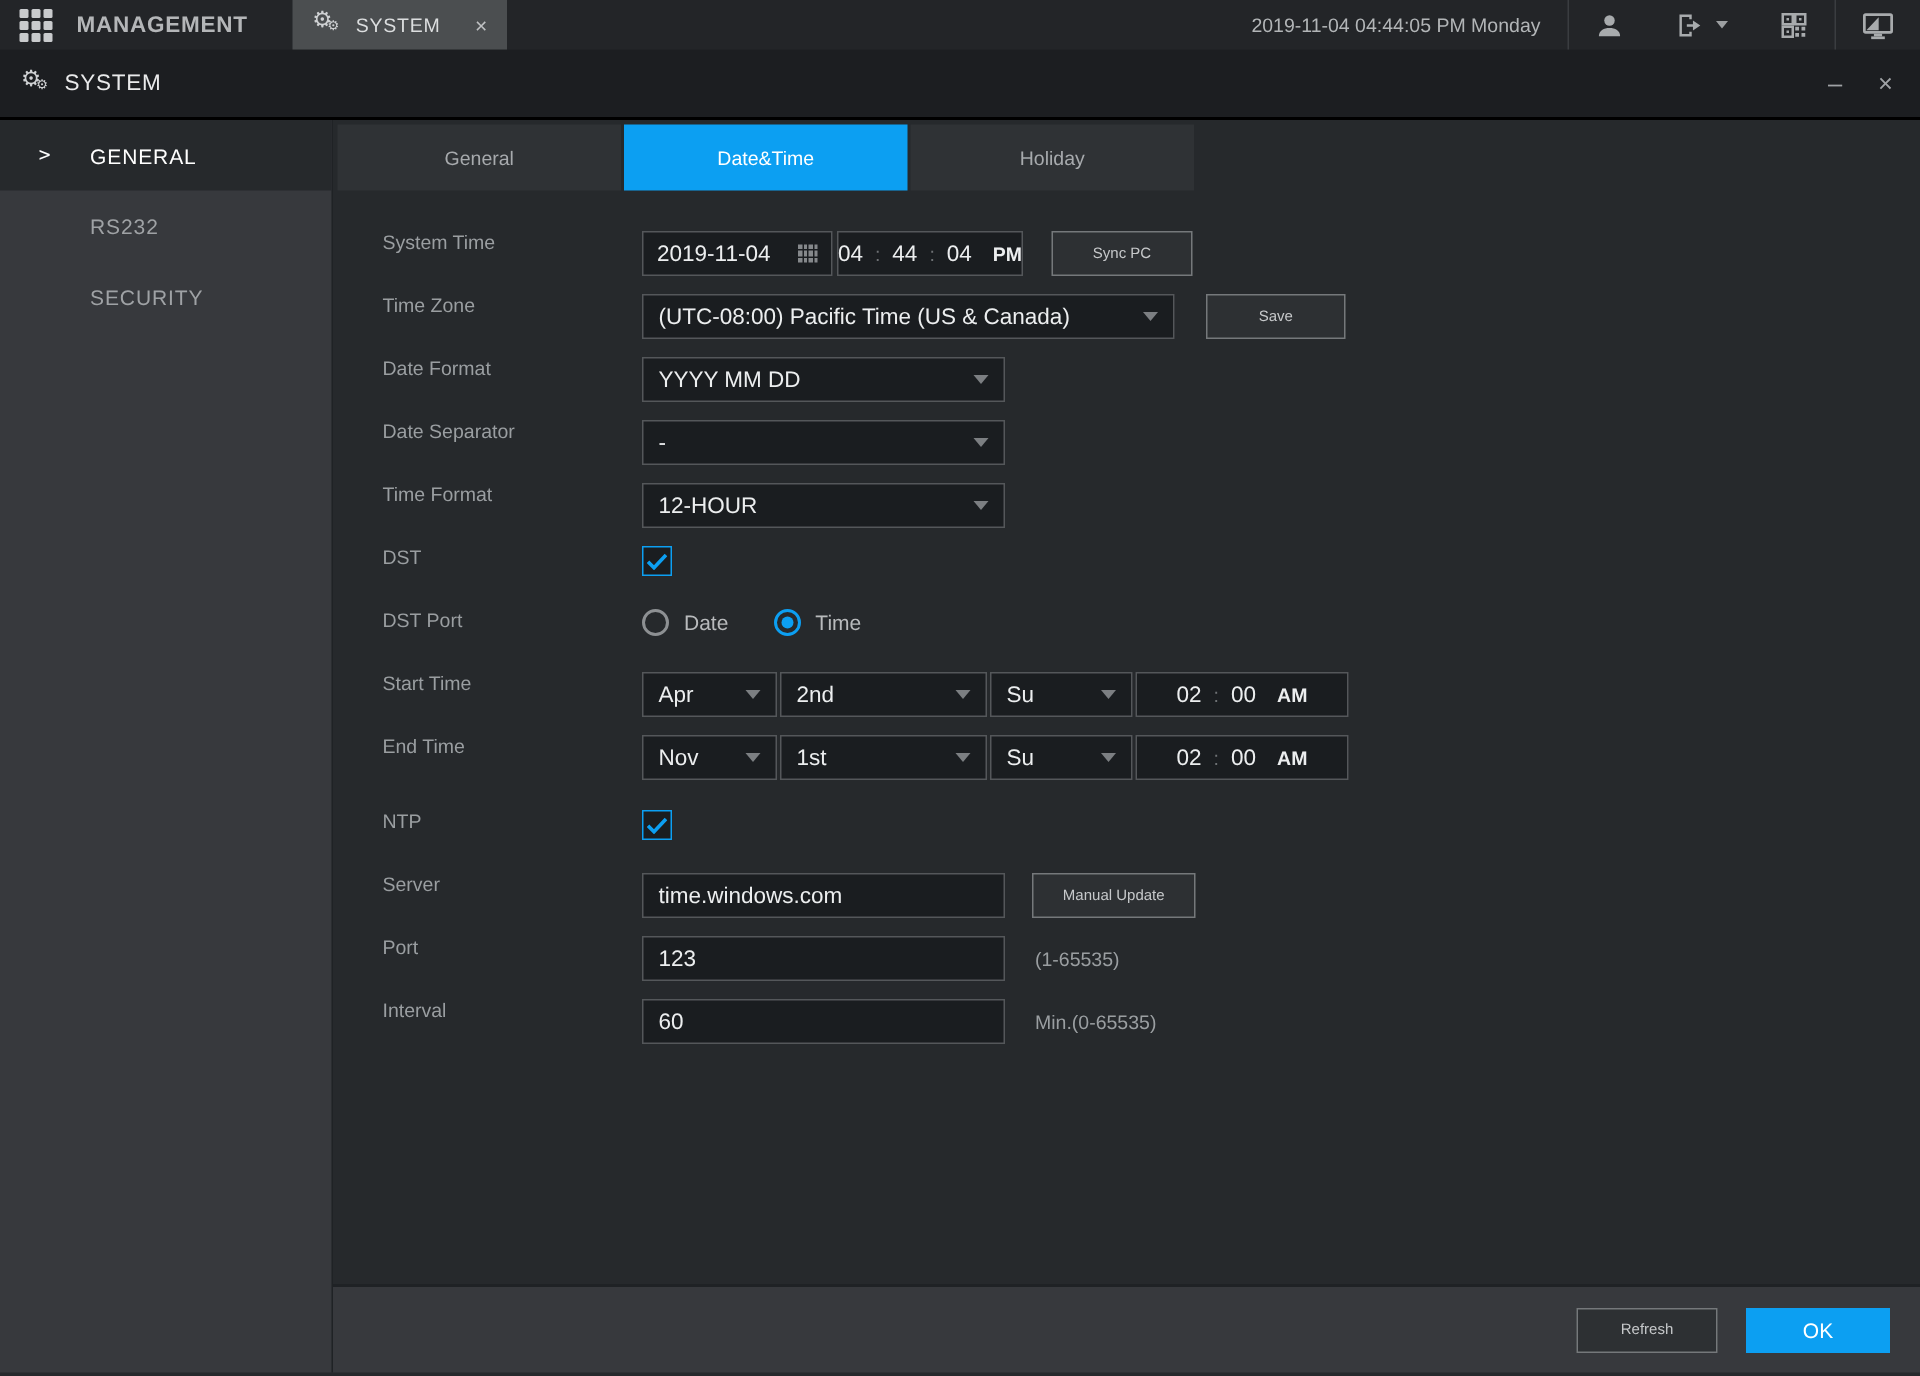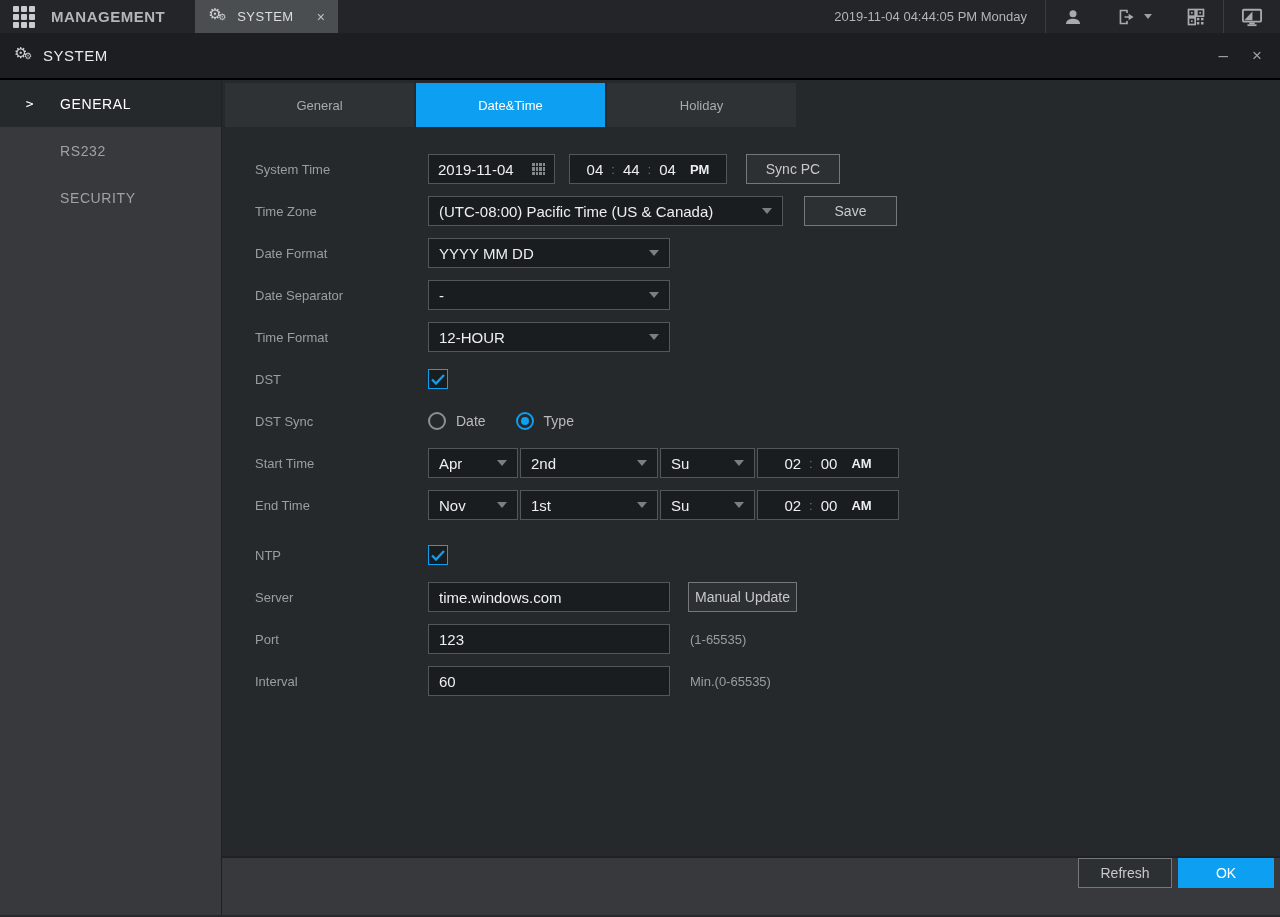--- a/index.html
+++ b/index.html
@@ -56,41 +56,41 @@
   .side-item .arrow{width:60px;text-align:center;font-size:13px;color:#fff;visibility:hidden;font-family:"DejaVu Sans Mono",monospace}
   .side-item.active{background:var(--content-bg);color:#fff}
   .side-item.active .arrow{visibility:visible}
 
   .content{flex:1;display:flex;flex-direction:column;background:var(--content-bg)}
   .tabbar{display:flex;gap:2px;margin-top:3px;padding-left:3px}
   .ptab{width:189px;height:44px;background:var(--panel-tab-bg);color:#a7aaad;font-size:13px;display:flex;align-items:center;justify-content:center;cursor:pointer}
   .ptab.active{background:var(--accent);color:#fff}
 
   .form-area{flex:1;padding:27px 0 0 33px}
-  .frow{display:flex;align-items:center;margin-bottom:12px;min-height:30px}
+  .frow{display:flex;align-items:flex-start;margin-bottom:12px;min-height:30px}
   .flabel{width:173px;flex:0 0 auto;font-size:13px;color:var(--label)}
   .ctrl{display:flex;align-items:center}
 
   .ibox{height:30px;background:var(--input-bg);border:1px solid var(--input-border);display:flex;align-items:center;color:var(--text);font-size:15px}
   .ibox input{background:transparent;border:none;outline:none;color:var(--text);font-size:15px;font-family:"Liberation Sans",sans-serif;width:100%;padding:0 10px;height:100%}
   .datefield{width:127px;padding:4px 9px;justify-content:space-between;cursor:pointer}
   .cal-icon{width:13px;height:12px;display:grid;grid-template-columns:repeat(4,1fr);grid-template-rows:repeat(3,1fr);gap:1px}
   .cal-icon i{background:#85888b}
   .timefield{padding:0 13px;gap:8px;cursor:text}
   .timefield .col{color:#6f7275;font-size:13px}
   .timefield .ap{font-size:13px;font-weight:bold;margin-left:6px}
-  .tf-sys{width:158px;margin-left:14px;justify-content:center}
+  .tf-sys{width:124px;margin-left:3px;justify-content:center}
   .tf-dst{width:142px;justify-content:center}
 
   .dropdown{height:30px;background:var(--input-bg);border:1px solid var(--input-border);display:flex;align-items:center;justify-content:space-between;padding:0 10px;font-size:15px;color:var(--text);cursor:pointer}
   .dd-caret{width:0;height:0;border-left:5px solid transparent;border-right:5px solid transparent;border-top:6px solid #7c7f82;flex:0 0 auto;margin-left:8px}
   .dd-std{width:242px}
   .dd-tz{width:355px}
 
-  .btn{height:30px;background:var(--btn-bg);border:1px solid var(--btn-border);color:#c6c8ca;font-size:14px;display:flex;align-items:center;justify-content:center;cursor:pointer;font-family:"Liberation Sans",sans-serif}
+  .btn{height:30px;background:var(--btn-bg);border:1px solid var(--btn-border);color:#c6c8ca;font-size:10px;display:flex;align-items:center;justify-content:center;cursor:pointer;font-family:"Liberation Sans",sans-serif}
   .btn-sync{width:94px;margin-left:19px}
   .btn-save{width:93px;margin-left:21px}
   .btn-manual{width:109px;margin-left:18px}
 
   .checkbox{width:20px;height:20px;border:1px solid var(--accent);background:var(--input-bg);display:flex;align-items:center;justify-content:center;cursor:pointer}
   .checkbox svg{display:block}
 
   .radio-group{display:flex;align-items:center;gap:30px}
   .radio-opt{display:flex;align-items:center;gap:10px;cursor:pointer}
   .radio-circ{width:18px;height:18px;border-radius:50%;border:2px solid #8d9093;position:relative;flex:0 0 auto}
@@ -100,21 +100,21 @@
 
   .dstrow .dropdown{margin-right:2px}
   .dd-month{width:90px}
   .dd-nth{width:138px}
   .dd-day{width:95px}
 
   .hint{font-size:13px;color:var(--label);margin-left:20px}
   .gap-top{margin-top:20px}
 
   
-  .footer{height:59px;background:var(--sidebar-bg);border-top:2px solid var(--line);display:flex;justify-content:flex-end;padding-right:6px;gap:6px}
+  .footer{height:59px;background:var(--sidebar-bg);border-top:2px solid var(--line);display:flex;align-items:center;justify-content:flex-end;padding-right:20px;gap:19px}
   .btn-refresh{width:94px}
   .btn-ok{width:96px;height:30px;background:var(--accent);border:none;color:#fff;font-size:14px;display:flex;align-items:center;justify-content:center;cursor:pointer}
 </style>
 </head>
 <body>
 
 <div class="topbar">
   <div class="grid-icon">
     <i></i>
       <i></i>
@@ -293,29 +293,29 @@
         <div class="ctrl">
           <div class="checkbox">
             <svg width="14" height="11" viewBox="0 0 14 11">
                 <polyline points="1,5.5 5,9.5 13,1" fill="none" stroke="#0c9ff2" stroke-width="2.4"></polyline>
               </svg>
           </div>
         </div>
       </div>
 
       <div class="frow">
-        <div class="flabel">DST Sync</div>
+        <div class="flabel">DST Port</div>
         <div class="ctrl radio-group">
           <div class="radio-opt">
             <span class="radio-circ"></span>
             <span class="rlabel">Date</span>
           </div>
           <div class="radio-opt selected">
             <span class="radio-circ"></span>
-            <span class="rlabel">Type</span>
+            <span class="rlabel">Time</span>
           </div>
         </div>
       </div>
 
       <div class="frow dstrow">
         <div class="flabel">Start Time</div>
         <div class="ctrl">
           <div class="dropdown dd-month">
             <span>Apr</span>
               <span class="dd-caret"></span>

